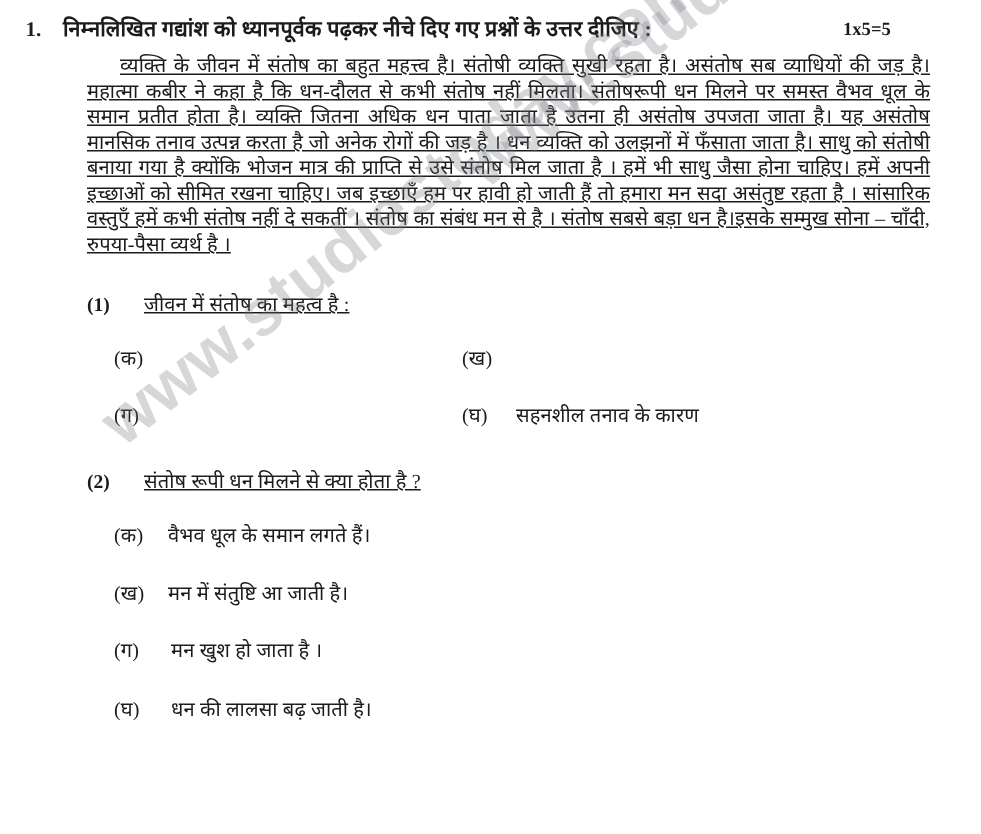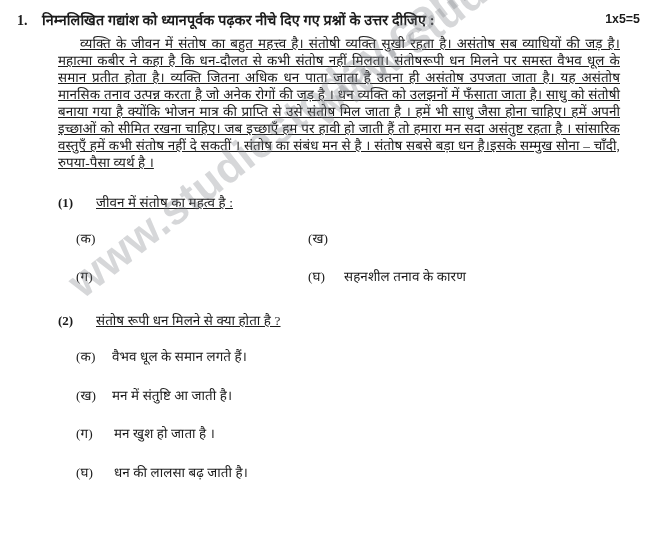--- a/index.html
+++ b/index.html
@@ -74,23 +74,23 @@
     font-weight: 700;
     font-size: 14px;
   }
   .heading-text {
     flex: 1 1 auto;
     letter-spacing: 0.15px;
   }
   .marks {
     flex: 0 0 auto;
     width: 96px;
-    text-align: right;
+    text-align: left;
     padding-left: 18px;
-    font-family: Liberation Sans, sans-serif;
+    font-family: Liberation Serif, serif;
     font-weight: 700;
     font-size: 12.4px;
     box-sizing: border-box;
   }
 
   
   .passage {
     margin: 5px 20px 0 48px;
     font-size: 13.4px;
     line-height: 17px;

